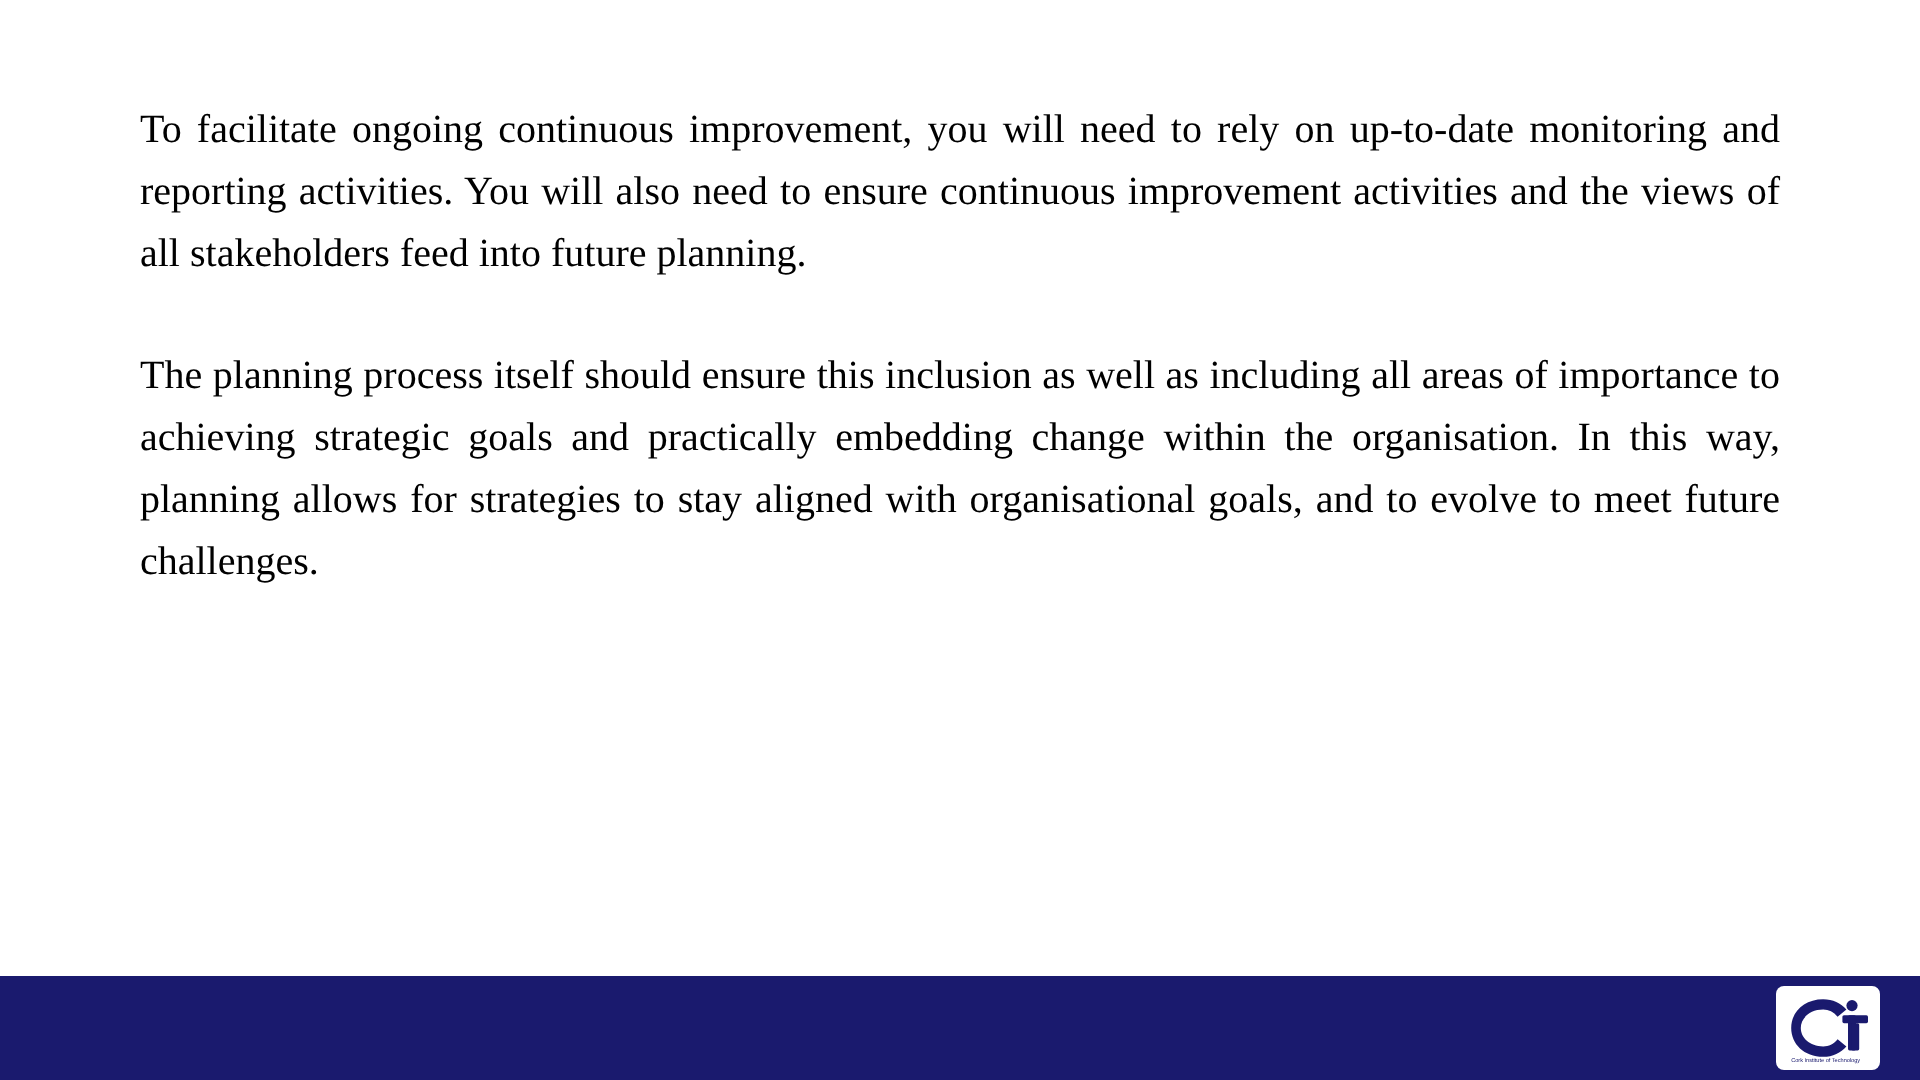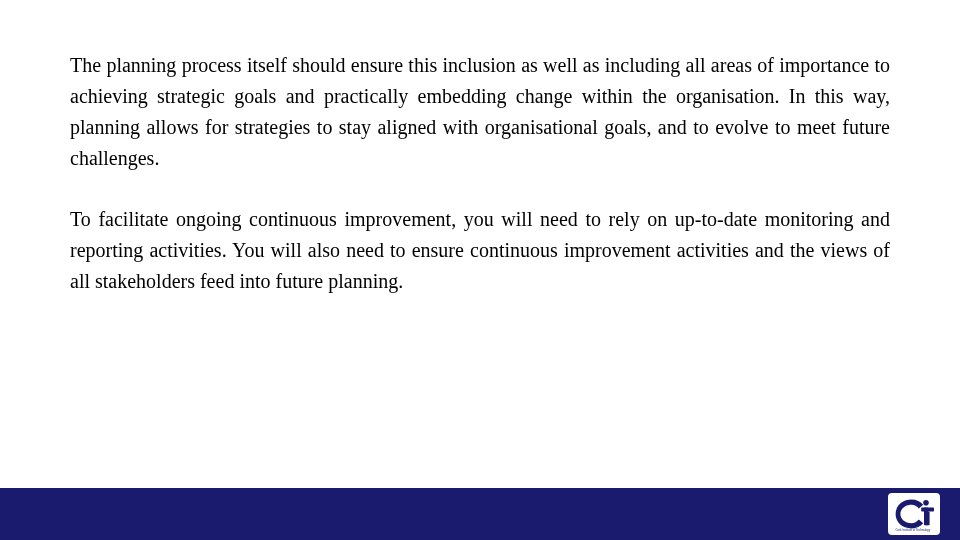--- a/index.html
+++ b/index.html
@@ -66,22 +66,22 @@
     .logo-svg {
       width: 40px;
       height: 36px;
     }
   </style>
 </head>
 <body>
 
 <div class="slide-container">
   <div class="content-area">
+    <p class="paragraph">To  facilitate  ongoing  continuous  improvement,  you  will  need  to rely on up-to-date monitoring and reporting activities. You will also need to ensure continuous improvement activities and the views of all stakeholders feed into future planning.</p>
     <p class="paragraph">The planning process itself should ensure this inclusion as well as including all areas of importance to achieving strategic goals and practically embedding change within the organisation. In this way, planning allows for strategies to stay aligned with organisational goals, and to evolve to meet future challenges.</p>
-    <p class="paragraph">To  facilitate  ongoing  continuous  improvement,  you  will  need  to rely on up-to-date monitoring and reporting activities. You will also need to ensure continuous improvement activities and the views of all stakeholders feed into future planning.</p>
   </div>
 
   <div class="footer-bar">
     <div class="logo-container">
 
       <svg class="logo-svg" viewBox="0 0 50 44" xmlns="http://www.w3.org/2000/svg">
 
         <path d="M22 4 C10 4 2 12 2 22 C2 32 10 40 22 40 C28 40 33 37.5 36.5 33.5 L31 29 C28.5 32 25.5 33.5 22 33.5 C13.5 33.5 8 28 8 22 C8 16 13.5 10.5 22 10.5 C25.5 10.5 28.5 12 31 15 L36.5 10.5 C33 6.5 28 4 22 4 Z" fill="#1a1a6e"></path>
 
         <circle cx="40" cy="8" r="3.5" fill="#1a1a6e"></circle>

